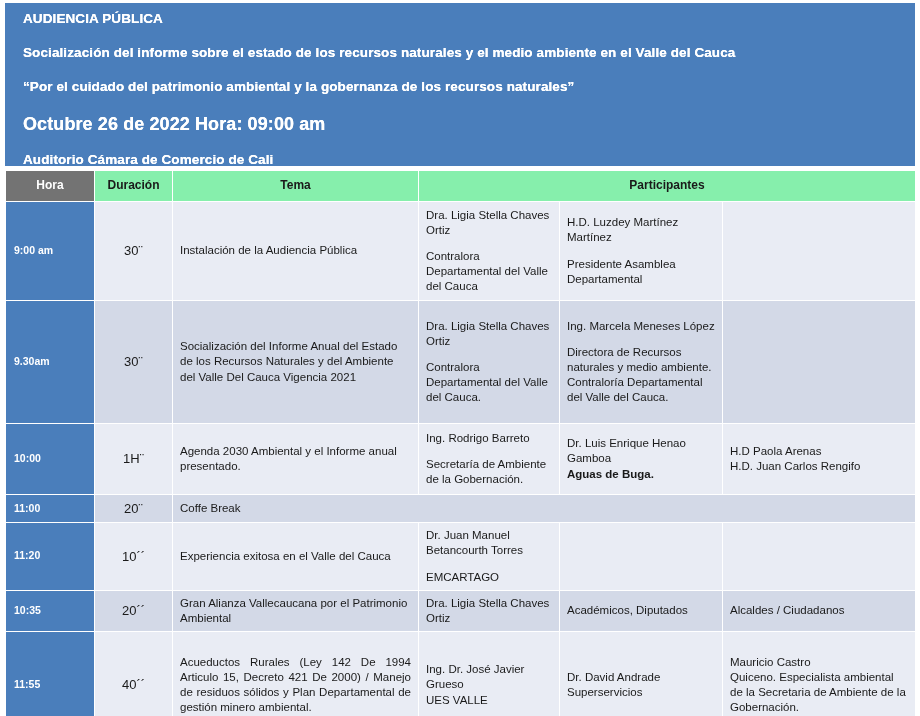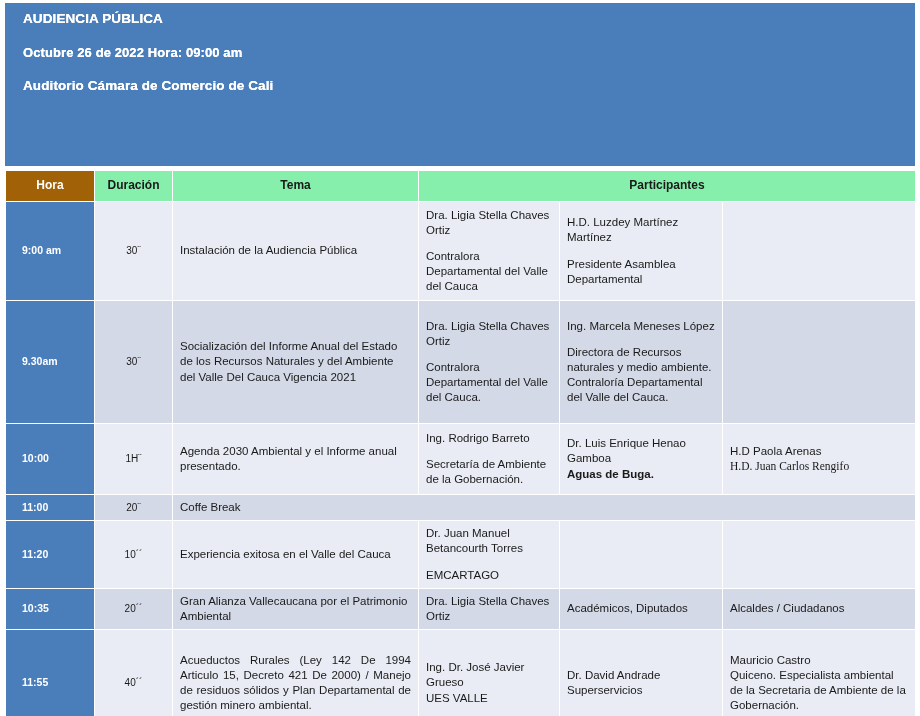--- a/index.html
+++ b/index.html
@@ -36,21 +36,21 @@
   .banner-line {
     font-weight: bold;
     line-height: 1.25;
     letter-spacing: 0.1px;
     text-shadow: 0 0 0 #fff;
   }
   .bl-1 { font-size: 13.5px; margin-top: 3px; }
   .bl-2 { font-size: 13.5px; margin-top: 17px; }
   .bl-3 { font-size: 13.5px; margin-top: 17px; }
   .bl-4 { font-size: 13.5px; margin-top: 17px; }
-  .bl-5 { font-size: 13px; margin-top: 17px; }
+  .bl-5 { font-size: 18px; margin-top: 17px; }
   .bl-6 { font-size: 13.5px; margin-top: 17px; }
 
   
   .sched {
     position: absolute;
     left: 5px;
     top: 170px;
     width: 910px;
     border-collapse: separate;
     border-spacing: 1px 1px;
@@ -78,42 +78,42 @@
   
   .hdr th {
     text-align: center;
     font-weight: bold;
     font-size: 12px;
     background: #86efac;
     height: 18px;
     padding: 6px 4px;
   }
   th.hdr-hora {
-    background: #a16207;
+    background: #737373;
     color: #ffffff;
   }
 
   
   .sched tbody td {
     background: #E9ECF4;
   }
   .sched tbody tr.alt td {
     background: #D3D9E7;
   }
   td.hora-cell {
     background: #4A7EBB !important;
     color: #ffffff;
     font-weight: bold;
     font-size: 10.5px;
     text-align: left;
-    padding-left: 16px;
+    padding-left: 8px;
   }
   td.dur-cell {
     text-align: center;
-    font-size: 10px;
+    font-size: 13px;
   }
   td.tema-cell {
     text-align: left;
   }
   td.tema-just {
     text-align: justify;
     text-justify: inter-word;
   }
   td.part-cell {
     text-align: left;
@@ -121,20 +121,22 @@
   }
   .gap { display: block; height: 11px; }
 </style>
 </head>
 <body>
 
 <div class="page">
 
   <div class="banner">
     <div class="banner-line bl-1">AUDIENCIA PÚBLICA</div>
+    <div class="banner-line bl-2">Socialización del informe sobre el estado de los recursos naturales y el medio ambiente en el Valle del Cauca</div>
+    <div class="banner-line bl-4">“Por el cuidado del patrimonio ambiental y la gobernanza de los recursos naturales”</div>
     <div class="banner-line bl-5">Octubre 26 de 2022 Hora: 09:00 am</div>
     <div class="banner-line bl-6">Auditorio Cámara de Comercio de Cali</div>
   </div>
 
   <table class="sched">
     <colgroup>
       <col class="col-hora">
         <col class="col-dur">
         <col class="col-tema">
       <col class="col-p1">
@@ -197,21 +199,21 @@
           <span>Ing. Rodrigo Barreto</span>
           <span class="gap"></span>
           <span>Secretaría de Ambiente de la Gobernación.</span>
         </td>
         <td class="part-cell">
           <span>Dr. Luis Enrique Henao Gamboa</span>
           <span style="display:block;font-weight:bold;">Aguas de Buga.</span>
         </td>
         <td class="part-cell">
           <span>H.D Paola Arenas</span>
-          <span style="display:block;font-family:Liberation Serif, serif;">H.D. Juan Carlos Rengifo</span>
+          <span style="display:block;">H.D. Juan Carlos Rengifo</span>
         </td>
       </tr>
 
       <tr class="alt" style="height:22px;">
         <td class="hora-cell">11:00</td>
         <td class="dur-cell">20¨</td>
         <td class="tema-cell" colspan="4">Coffe Break</td>
       </tr>
 
       <tr style="height:60px;">

